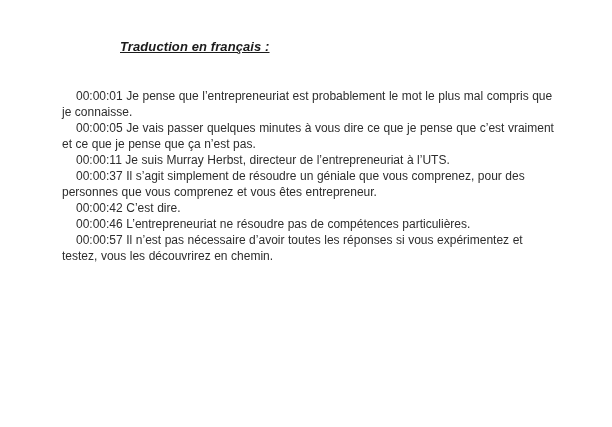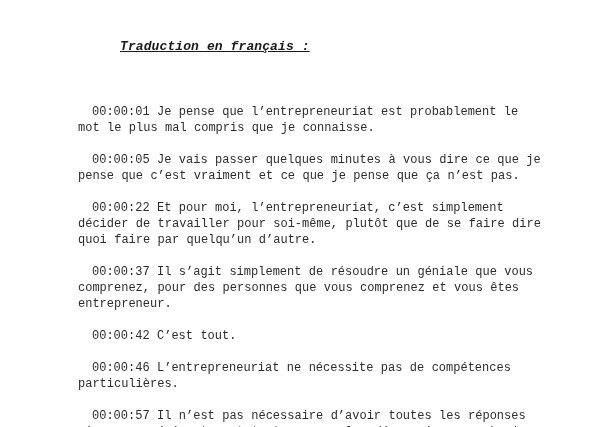--- a/index.html
+++ b/index.html
@@ -11,21 +11,21 @@
     margin:0;
     padding:0;
     background:#e9e9e9;
   }
   .page{
     position:relative;
     width:612px;
     height:427px;
     background:var(--bg);
     overflow:hidden;
-    font-family:Liberation Mono, monospace;
+    font-family:Liberation Sans, sans-serif;
     -webkit-font-smoothing:antialiased;
   }
   .doc-title{
     position:absolute;
     left:120px;
     top:38px;
     margin:0;
     font-size:13px;
     line-height:18px;
     font-weight:700;
@@ -35,21 +35,21 @@
     letter-spacing:.1px;
   }
   .transcript{
     position:absolute;
     left:62px;
     top:88px;
     width:496px;
     color:var(--text);
   }
   .para{
-    margin:16px;
+    margin:0;
     text-indent:14px;
     font-size:12px;
     line-height:16px;
     letter-spacing:0;
     word-spacing:0.2px;
   }
   .para .ts{
     white-space:nowrap;
   }
 </style>
@@ -57,29 +57,29 @@
 <body>
 
 <div class="page">
   <h1 class="doc-title">Traduction en français :</h1>
 
   <div class="transcript">
   <p class="para"><span class="ts">00:00:01</span><span class="txt"> Je pense que l’entrepreneuriat est probablement le mot le plus mal compris que je connaisse.</span></p>
 
   <p class="para"><span class="ts">00:00:05</span><span class="txt"> Je vais passer quelques minutes à vous dire ce que je pense que c’est vraiment et ce que je pense que ça n’est pas.</span></p>
 
+  <p class="para"><span class="ts">00:00:11</span><span class="txt"> Je suis Murray Herbst, directeur de l’entrepreneuriat à l’UTS.</span></p>
 
 
-  <p class="para"><span class="ts">00:00:22</span><span class="txt"> Et pour moi, l’entrepreneuriat, c’est simplement décider de travailler pour soi-même, plutôt que de se faire dire quoi faire par quelqu’un d’autre.</span></p>
 
 
   <p class="para"><span class="ts">00:00:37</span><span class="txt"> Il s’agit simplement de résoudre un géniale que vous comprenez, pour des personnes que vous comprenez et vous êtes entrepreneur.</span></p>
 
-  <p class="para"><span class="ts">00:00:42</span><span class="txt"> C’est tout.</span></p>
+  <p class="para"><span class="ts">00:00:42</span><span class="txt"> C’est dire.</span></p>
 
 
-  <p class="para"><span class="ts">00:00:46</span><span class="txt"> L’entrepreneuriat ne nécessite pas de compétences particulières.</span></p>
+  <p class="para"><span class="ts">00:00:46</span><span class="txt"> L’entrepreneuriat ne résoudre pas de compétences particulières.</span></p>
 
 
 
   <p class="para"><span class="ts">00:00:57</span><span class="txt"> Il n’est pas nécessaire d’avoir toutes les réponses si vous expérimentez et testez, vous les découvrirez en chemin.</span></p>
 </div>
 </div>
 
 </body></html>

